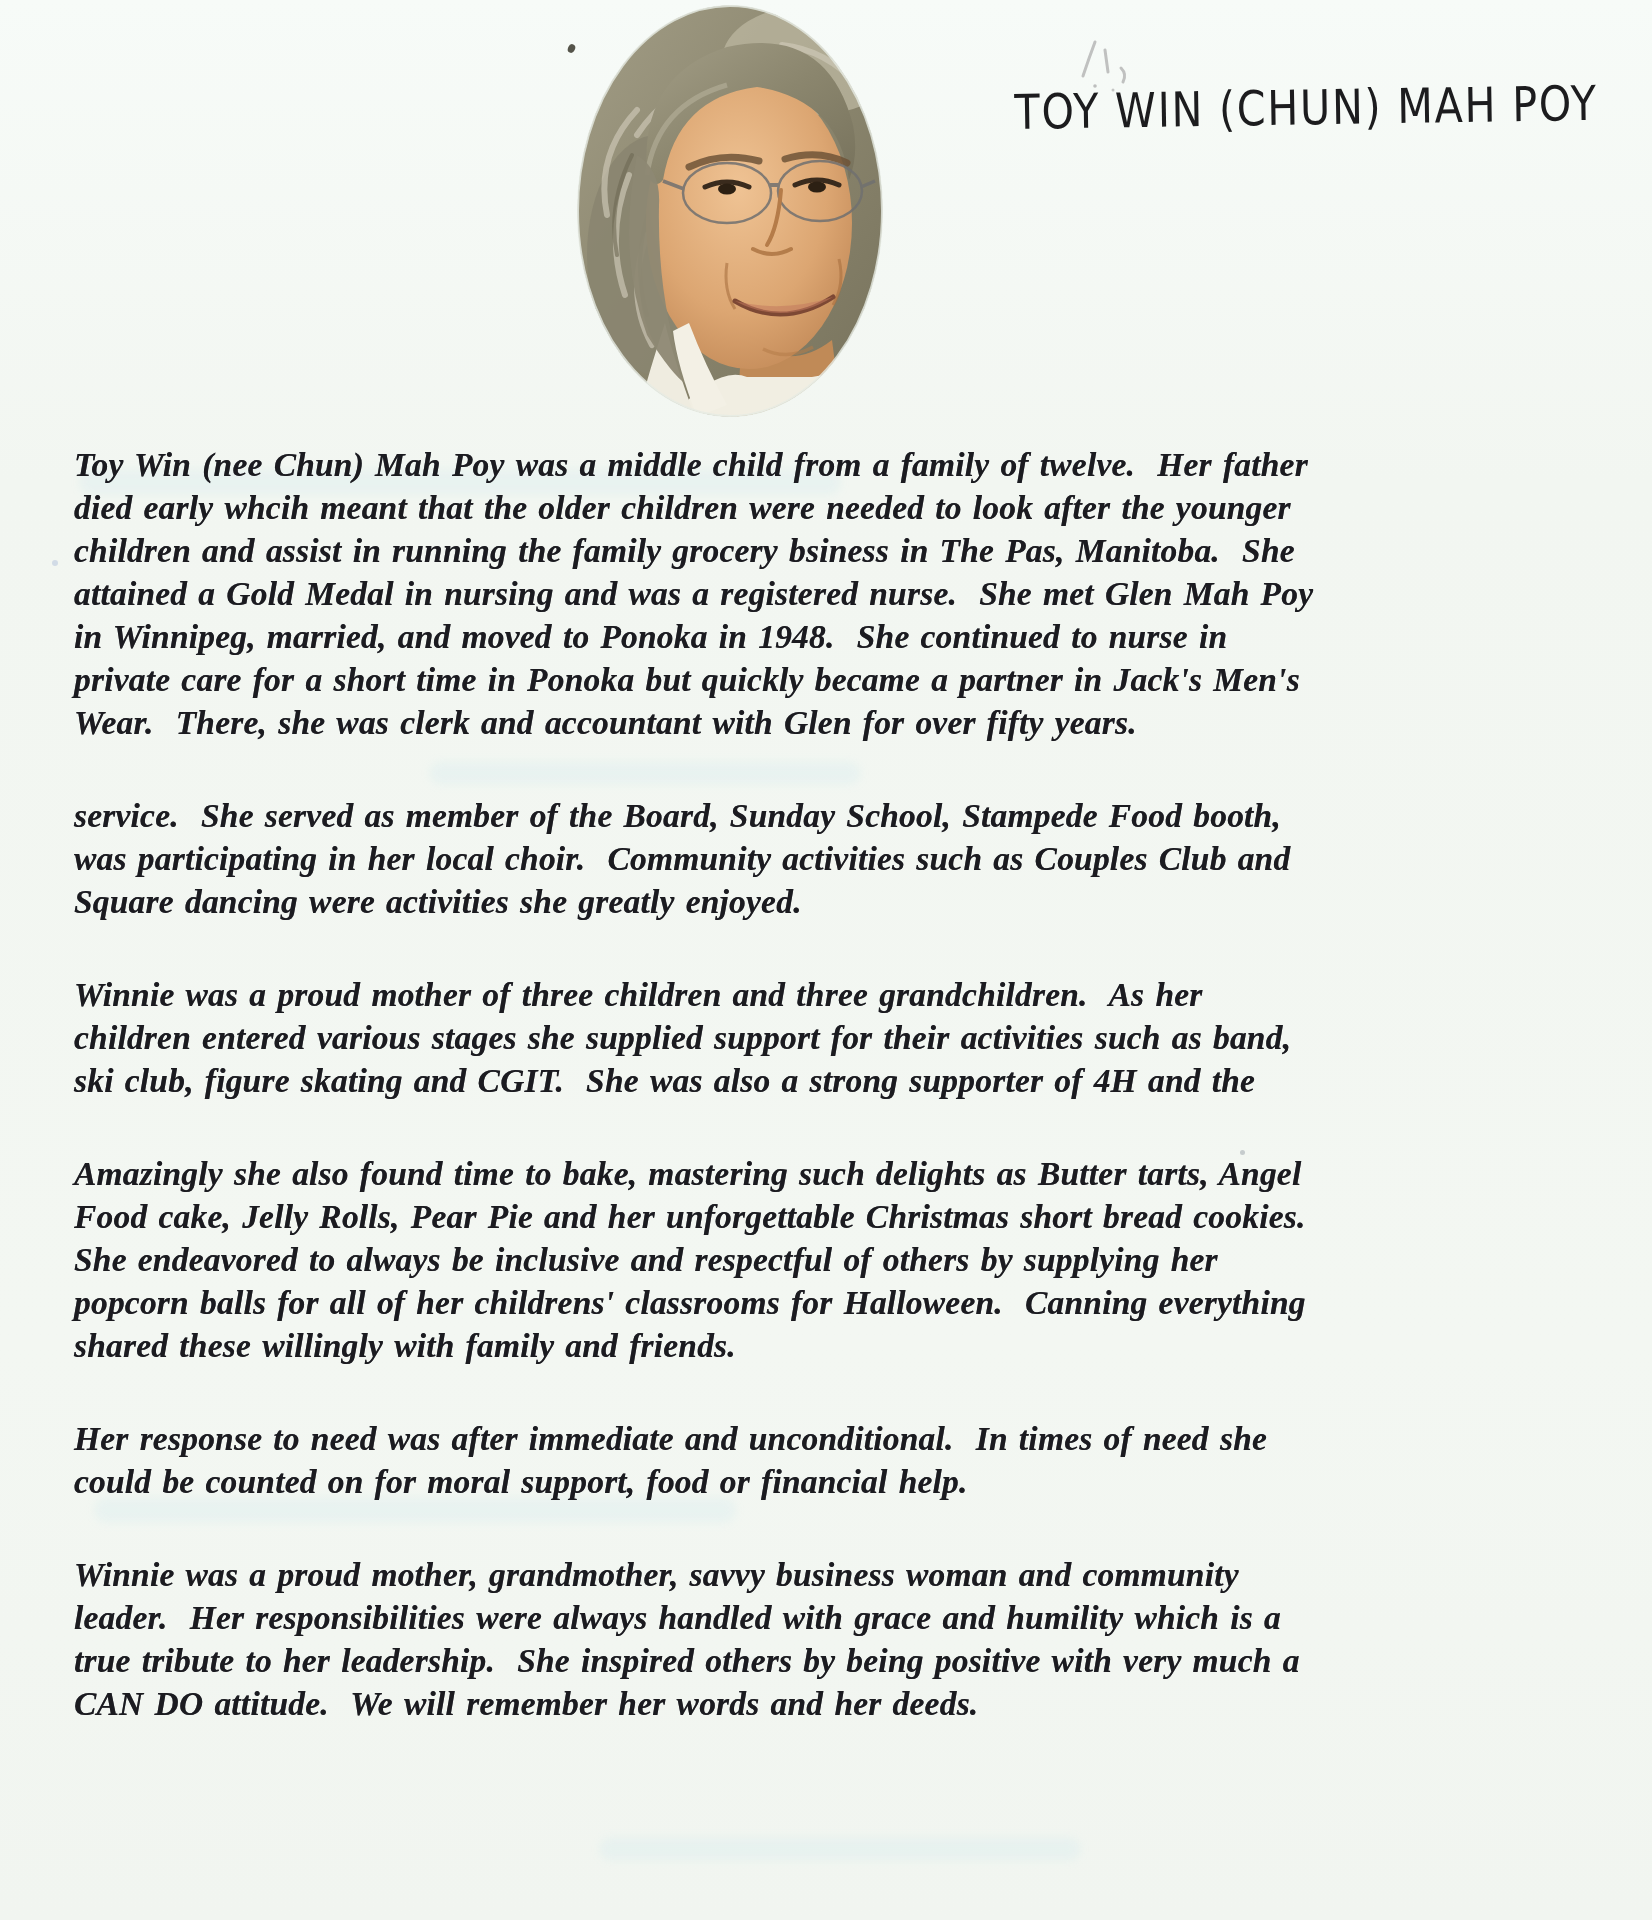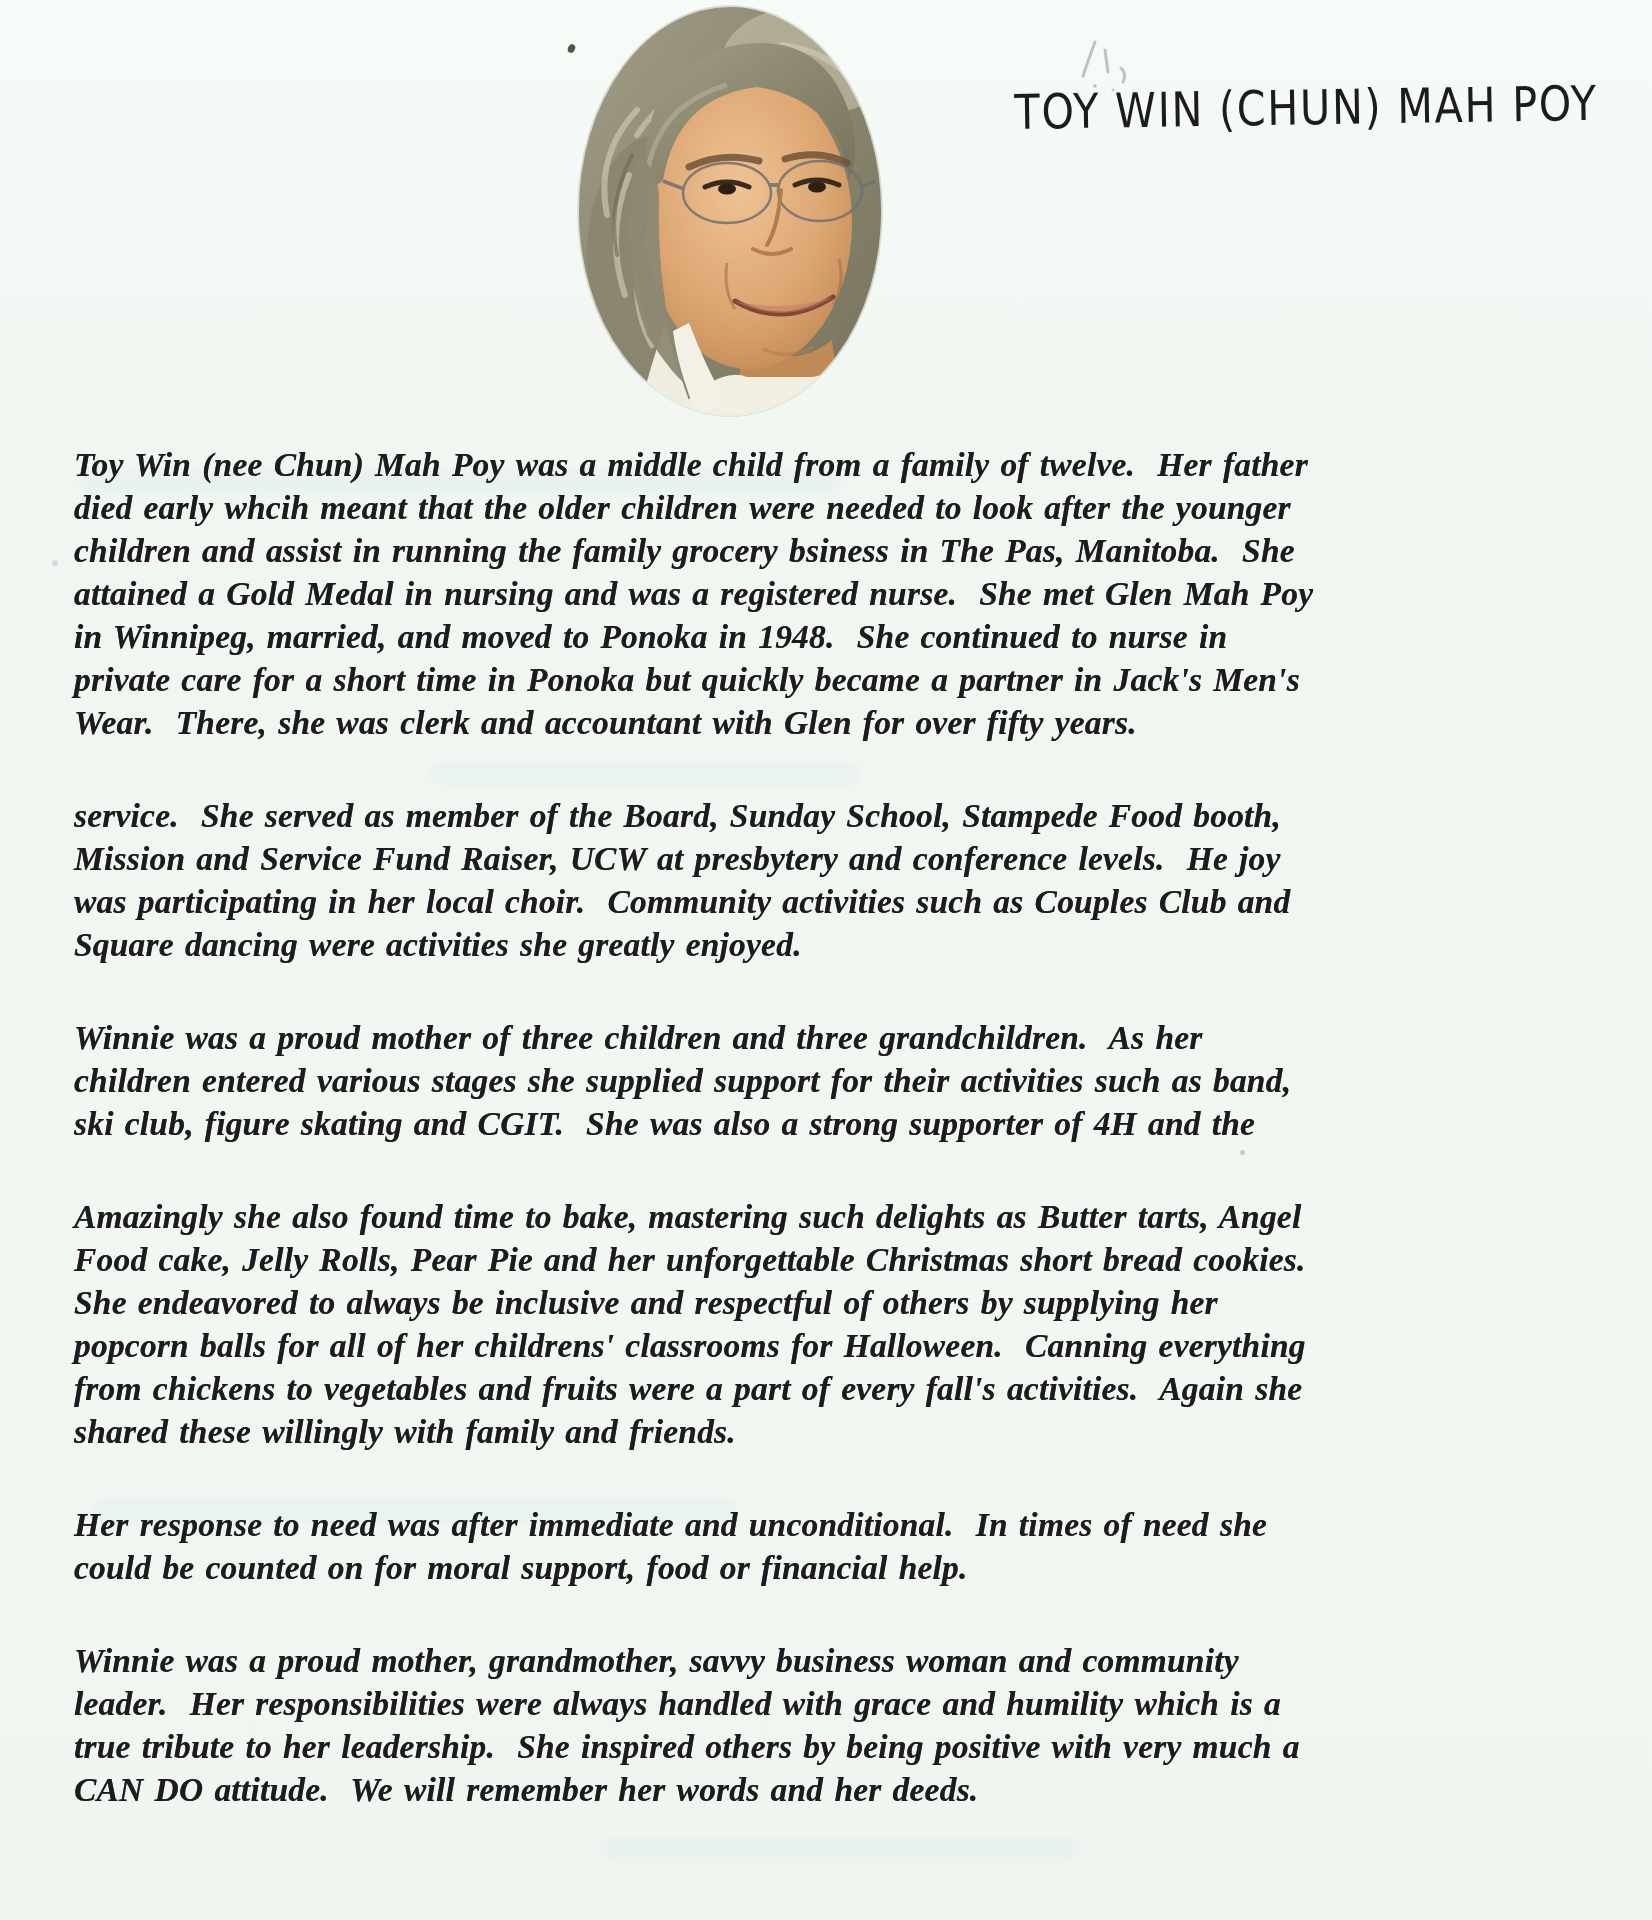--- a/index.html
+++ b/index.html
@@ -168,35 +168,33 @@
         <div class="line">Toy Win (nee Chun) Mah Poy was a middle child from a family of twelve.  Her father</div>
         <div class="line">died early whcih meant that the older children were needed to look after the younger</div>
         <div class="line">children and assist in running the family grocery bsiness in The Pas, Manitoba.  She</div>
         <div class="line">attained a Gold Medal in nursing and was a registered nurse.  She met Glen Mah Poy</div>
         <div class="line">in Winnipeg, married, and moved to Ponoka in 1948.  She continued to nurse in</div>
         <div class="line">private care for a short time in Ponoka but quickly became a partner in Jack's Men's</div>
         <div class="line">Wear.  There, she was clerk and accountant with Glen for over fifty years.</div>
       </div>
       <div class="para">
         <div class="line">service.  She served as member of the Board, Sunday School, Stampede Food booth,</div>
-        <div class="line">Mission and Service Fund Raiser, UCW at presbytery and conference levels.  He joy</div>
         <div class="line">was participating in her local choir.  Community activities such as Couples Club and</div>
         <div class="line">Square dancing were activities she greatly enjoyed.</div>
       </div>
       <div class="para">
         <div class="line">Winnie was a proud mother of three children and three grandchildren.  As her</div>
         <div class="line">children entered various stages she supplied support for their activities such as band,</div>
         <div class="line">ski club, figure skating and CGIT.  She was also a strong supporter of 4H and the</div>
       </div>
       <div class="para">
         <div class="line">Amazingly she also found time to bake, mastering such delights as Butter tarts, Angel</div>
         <div class="line">Food cake, Jelly Rolls, Pear Pie and her unforgettable Christmas short bread cookies.</div>
         <div class="line">She endeavored to always be inclusive and respectful of others by supplying her</div>
         <div class="line">popcorn balls for all of her childrens' classrooms for Halloween.  Canning everything</div>
-        <div class="line">from chickens to vegetables and fruits were a part of every fall's activities.  Again she</div>
         <div class="line">shared these willingly with family and friends.</div>
       </div>
       <div class="para">
         <div class="line">Her response to need was after immediate and unconditional.  In times of need she</div>
         <div class="line">could be counted on for moral support, food or financial help.</div>
       </div>
       <div class="para">
         <div class="line">Winnie was a proud mother, grandmother, savvy business woman and community</div>
         <div class="line">leader.  Her responsibilities were always handled with grace and humility which is a</div>
         <div class="line">true tribute to her leadership.  She inspired others by being positive with very much a</div>

